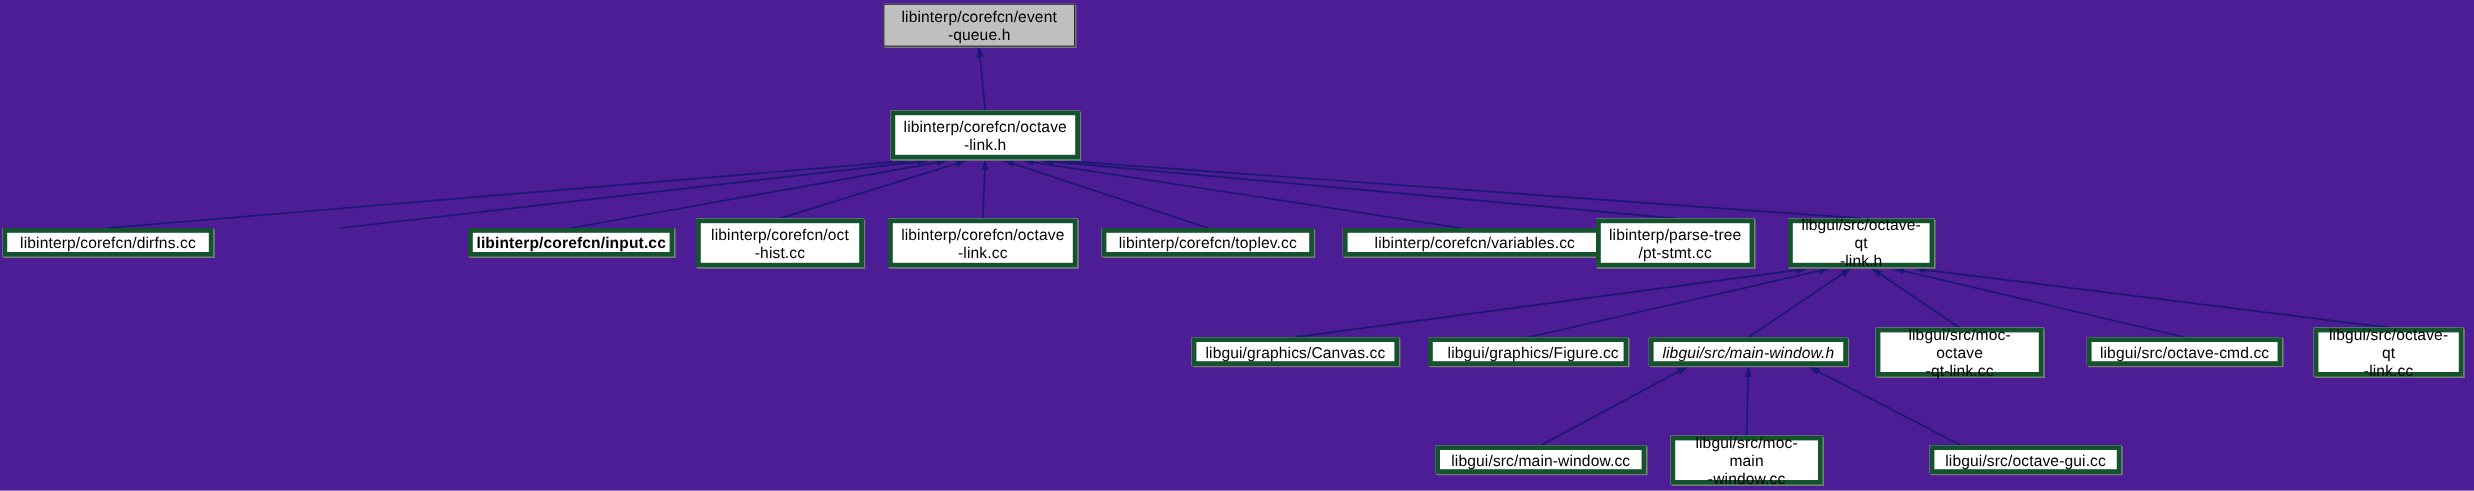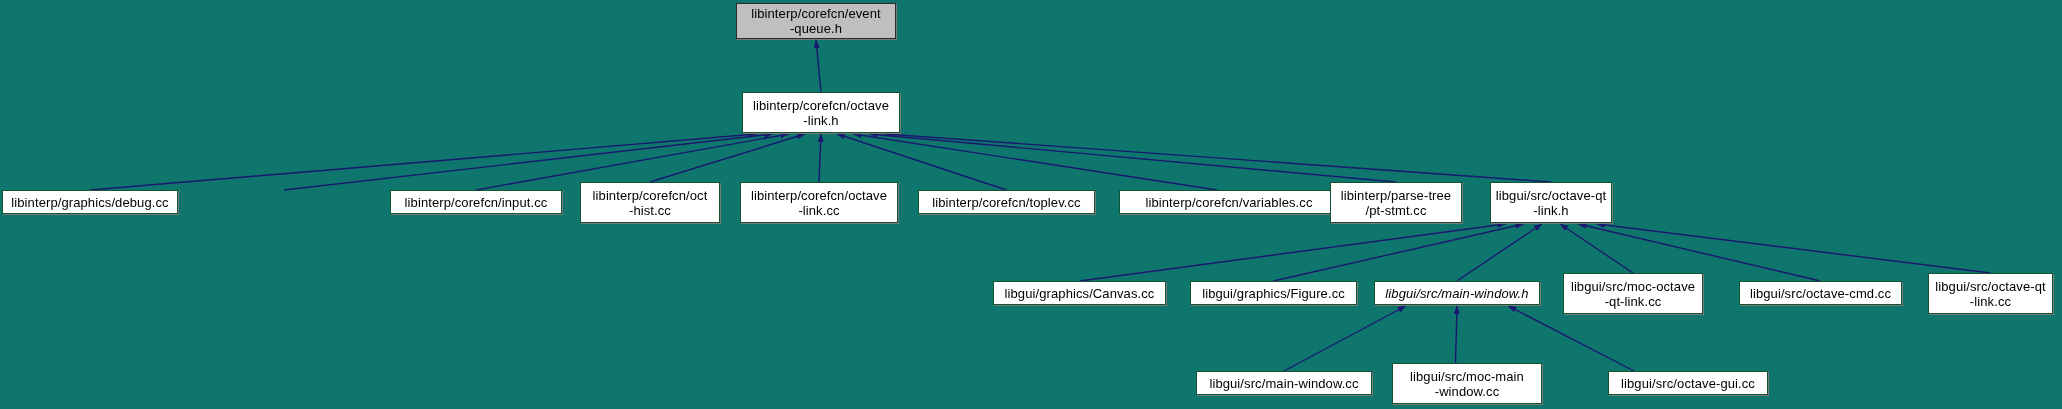--- a/index.html
+++ b/index.html
@@ -4,36 +4,36 @@
 <style>
   html, body {
     margin: 0;
     padding: 0;
     background: #ffffff;
   }
   #graph {
     position: relative;
     width: 2062px;
     height: 409px;
-    background: #0f766e;
+    background: #4c1d95;
     font-family: "Liberation Sans", sans-serif;
     overflow: hidden;
   }
   #edges {
     position: absolute;
     left: 0;
     top: 0;
     width: 2062px;
     height: 409px;
     pointer-events: none;
   }
   .node {
     position: absolute;
     box-sizing: border-box;
-    border: 1px solid #14532d;
+    border: 4px solid #14532d;
     background: #ffffff;
     color: #000000;
     font-size: 13px;
     line-height: 15px;
     text-align: center;
     display: flex;
     align-items: center;
     justify-content: center;
     white-space: pre-line;
     letter-spacing: 0.1px;
@@ -75,37 +75,37 @@
       <line x1="1820.5" y1="281" x2="1578.5" y2="224" stroke="#191970" stroke-width="1.4" marker-end="url(#ah)"></line>
       <line x1="1990.5" y1="273" x2="1596.8333333333333" y2="224" stroke="#191970" stroke-width="1.4" marker-end="url(#ah)"></line>
       <line x1="1284" y1="371" x2="1405.6666666666667" y2="306" stroke="#191970" stroke-width="1.4" marker-end="url(#ah)"></line>
       <line x1="1455.5" y1="363" x2="1457" y2="306" stroke="#191970" stroke-width="1.4" marker-end="url(#ah)"></line>
       <line x1="1634" y1="371" x2="1508.3333333333333" y2="306" stroke="#191970" stroke-width="1.4" marker-end="url(#ah)"></line>
     </svg>
 <div class="node root" style="left: 736px; top: 3px; width: 160px; height: 36px;"><span>libinterp/corefcn/event
 -queue.h</span></div>
     <div class="node" style="left: 742px; top: 92px; width: 158px; height: 41px;"><span>libinterp/corefcn/octave
 -link.h</span></div>
-    <div class="node" style="left: 2px; top: 190px; width: 176px; height: 24px;"><span>libinterp/graphics/debug.cc</span></div>
-    <div class="node" style="left: 390px; top: 190px; width: 172px; height: 24px;"><span>libinterp/corefcn/input.cc</span></div>
+    <div class="node" style="left: 2px; top: 190px; width: 176px; height: 24px;"><span>libinterp/corefcn/dirfns.cc</span></div>
+    <div class="node" style="left: 390px; top: 190px; width: 172px; height: 24px; font-weight: bold;"><span>libinterp/corefcn/input.cc</span></div>
     <div class="node" style="left: 580px; top: 182px; width: 140px; height: 41px;"><span>libinterp/corefcn/oct
 -hist.cc</span></div>
     <div class="node" style="left: 740px; top: 182px; width: 158px; height: 41px;"><span>libinterp/corefcn/octave
 -link.cc</span></div>
     <div class="node" style="left: 918px; top: 190px; width: 177px; height: 24px; text-align: center;"><span>libinterp/corefcn/toplev.cc</span></div>
     <div class="node" style="left: 1119px; top: 190px; width: 220px; height: 24px;"><span>libinterp/corefcn/variables.cc</span></div>
     <div class="node" style="left: 1330px; top: 182px; width: 132px; height: 41px;"><span>libinterp/parse-tree
 /pt-stmt.cc</span></div>
     <div class="node" style="left: 1490px; top: 182px; width: 122px; height: 41px;"><span>libgui/src/octave-qt
 -link.h</span></div>
     <div class="node" style="left: 993px; top: 281px; width: 173px; height: 24px;"><span>libgui/graphics/Canvas.cc</span></div>
-    <div class="node" style="left: 1190px; top: 281px; width: 167px; height: 24px;"><span>libgui/graphics/Figure.cc</span></div>
+    <div class="node" style="left: 1190px; top: 281px; width: 167px; height: 24px; justify-content: flex-end;"><span>libgui/graphics/Figure.cc</span></div>
     <div class="node" style="left: 1374px; top: 281px; width: 166px; height: 24px; font-style: italic;"><span>libgui/src/main-window.h</span></div>
     <div class="node" style="left: 1563px; top: 273px; width: 140px; height: 41px;"><span>libgui/src/moc-octave
 -qt-link.cc</span></div>
     <div class="node" style="left: 1739px; top: 281px; width: 163px; height: 24px;"><span>libgui/src/octave-cmd.cc</span></div>
     <div class="node" style="left: 1928px; top: 273px; width: 125px; height: 41px;"><span>libgui/src/octave-qt
 -link.cc</span></div>
     <div class="node" style="left: 1196px; top: 371px; width: 176px; height: 24px;"><span>libgui/src/main-window.cc</span></div>
-    <div class="node" style="left: 1392px; top: 363px; width: 150px; height: 41px;"><span>libgui/src/moc-main
+    <div class="node" style="left: 1392px; top: 363px; width: 127px; height: 41px;"><span>libgui/src/moc-main
 -window.cc</span></div>
     <div class="node" style="left: 1608px; top: 371px; width: 160px; height: 24px;"><span>libgui/src/octave-gui.cc</span></div>
   </div>
 
 </body></html>

